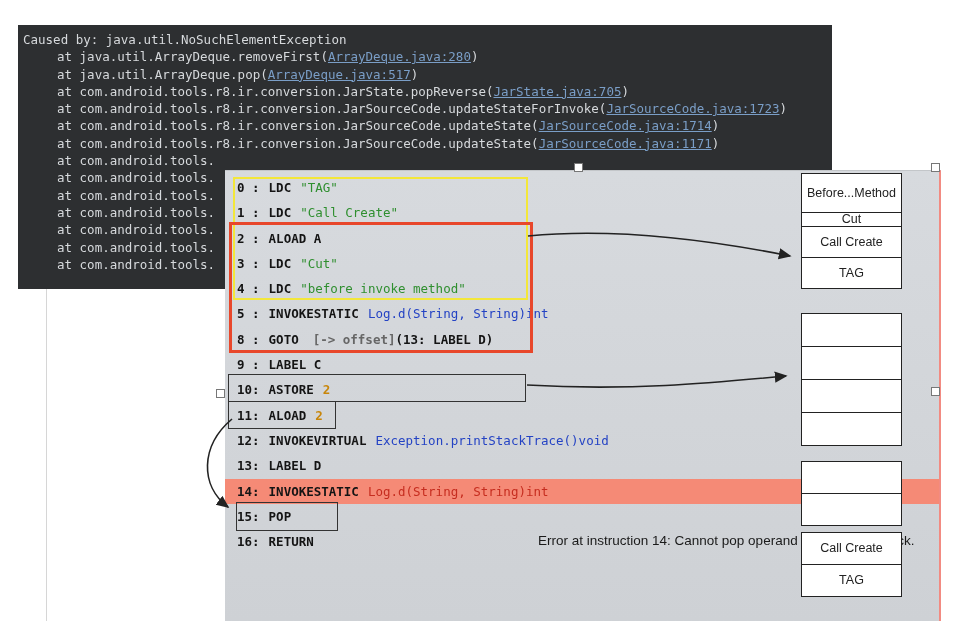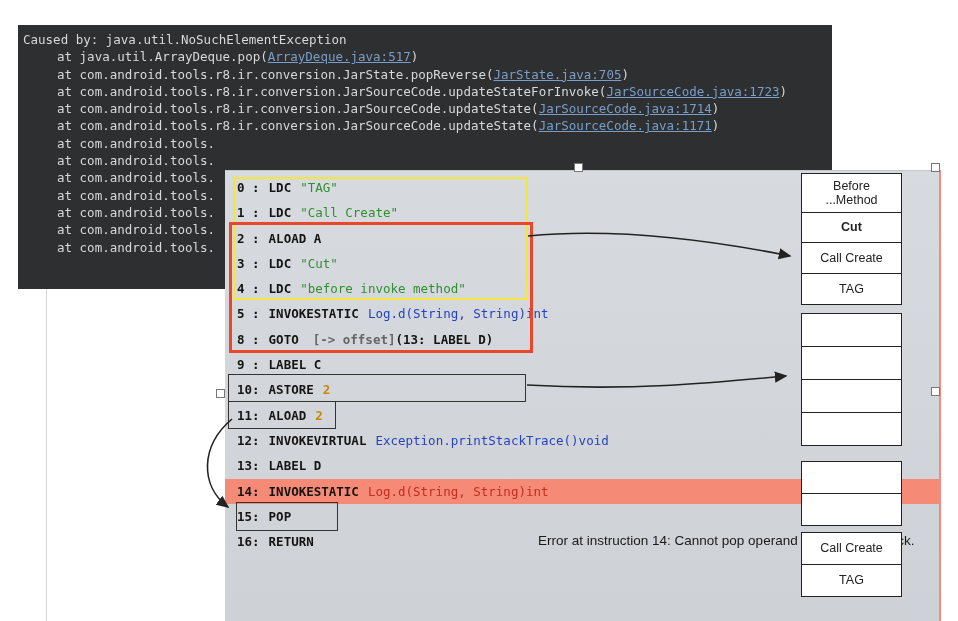--- a/index.html
+++ b/index.html
@@ -46,24 +46,24 @@
   #cbox { left:3px;  top:230px; width:106px; height:26px;  border:1.5px solid #333; }
   #dbox { left:11px; top:331px; width:100px; height:27px;  border:1.5px solid #333; }
 
   
   #errtext { position:absolute; left:313px; top:362px; z-index:2;
              font:13.5px "Liberation Sans", sans-serif; color:#1a1a1a; white-space:nowrap; }
 
   
   .stack { position:absolute; left:576px; width:101px; z-index:4; }
   .cell  { box-sizing:border-box; width:101px; border:1px solid #222; background:#ffffff;
-           display:flex; flex-direction:column; align-items:center; justify-content:center;
+           display:flex; flex-direction:row; align-items:center; justify-content:center;
            font:12.5px/1.15 "Liberation Sans", sans-serif; color:#222; text-align:center; }
   .cell + .cell { margin-top:-1px; }
-  .h40 { height:40px; } .h31 { height:31px;font-weight:bold; } .h32 { height:32px; }
+  .h40 { height:40px; } .h31 { height:15px; } .h32 { height:32px; }
   .h33 { height:33px; } .h34 { height:34px; }
   #stack1 { top:2px; }  #stack2 { top:142px; }
   #stack3a { top:290px; } #stack3b { top:361px; }
 
   
   #arrows { position:absolute; left:0; top:0; width:958px; height:621px;
             z-index:6; pointer-events:none; }
   .arrow { stroke:#222; stroke-width:1.6; fill:none; }
 
   
@@ -73,20 +73,21 @@
 </head>
 <body>
 
 <div id="stage">
 
   <div id="pageline"></div>
 
   <div id="console">
     <div class="cline">Caused by: java.util.NoSuchElementException</div>
 
+    <div class="cline ind"><span>at java.util.ArrayDeque.removeFirst(</span><span class="jlink">ArrayDeque.java:280</span><span>)</span></div>
     <div class="cline ind"><span>at java.util.ArrayDeque.pop(</span><span class="jlink">ArrayDeque.java:517</span><span>)</span></div>
     <div class="cline ind"><span>at com.android.tools.r8.ir.conversion.JarState.popReverse(</span><span class="jlink">JarState.java:705</span><span>)</span></div>
     <div class="cline ind"><span>at com.android.tools.r8.ir.conversion.JarSourceCode.updateStateForInvoke(</span><span class="jlink">JarSourceCode.java:1723</span><span>)</span></div>
     <div class="cline ind"><span>at com.android.tools.r8.ir.conversion.JarSourceCode.updateState(</span><span class="jlink">JarSourceCode.java:1714</span><span>)</span></div>
     <div class="cline ind"><span>at com.android.tools.r8.ir.conversion.JarSourceCode.updateState(</span><span class="jlink">JarSourceCode.java:1171</span><span>)</span></div>
 
     <div class="cline ind">at com.android.tools.</div>
     <div class="cline ind">at com.android.tools.</div>
     <div class="cline ind">at com.android.tools.</div>
     <div class="cline ind">at com.android.tools.</div>

